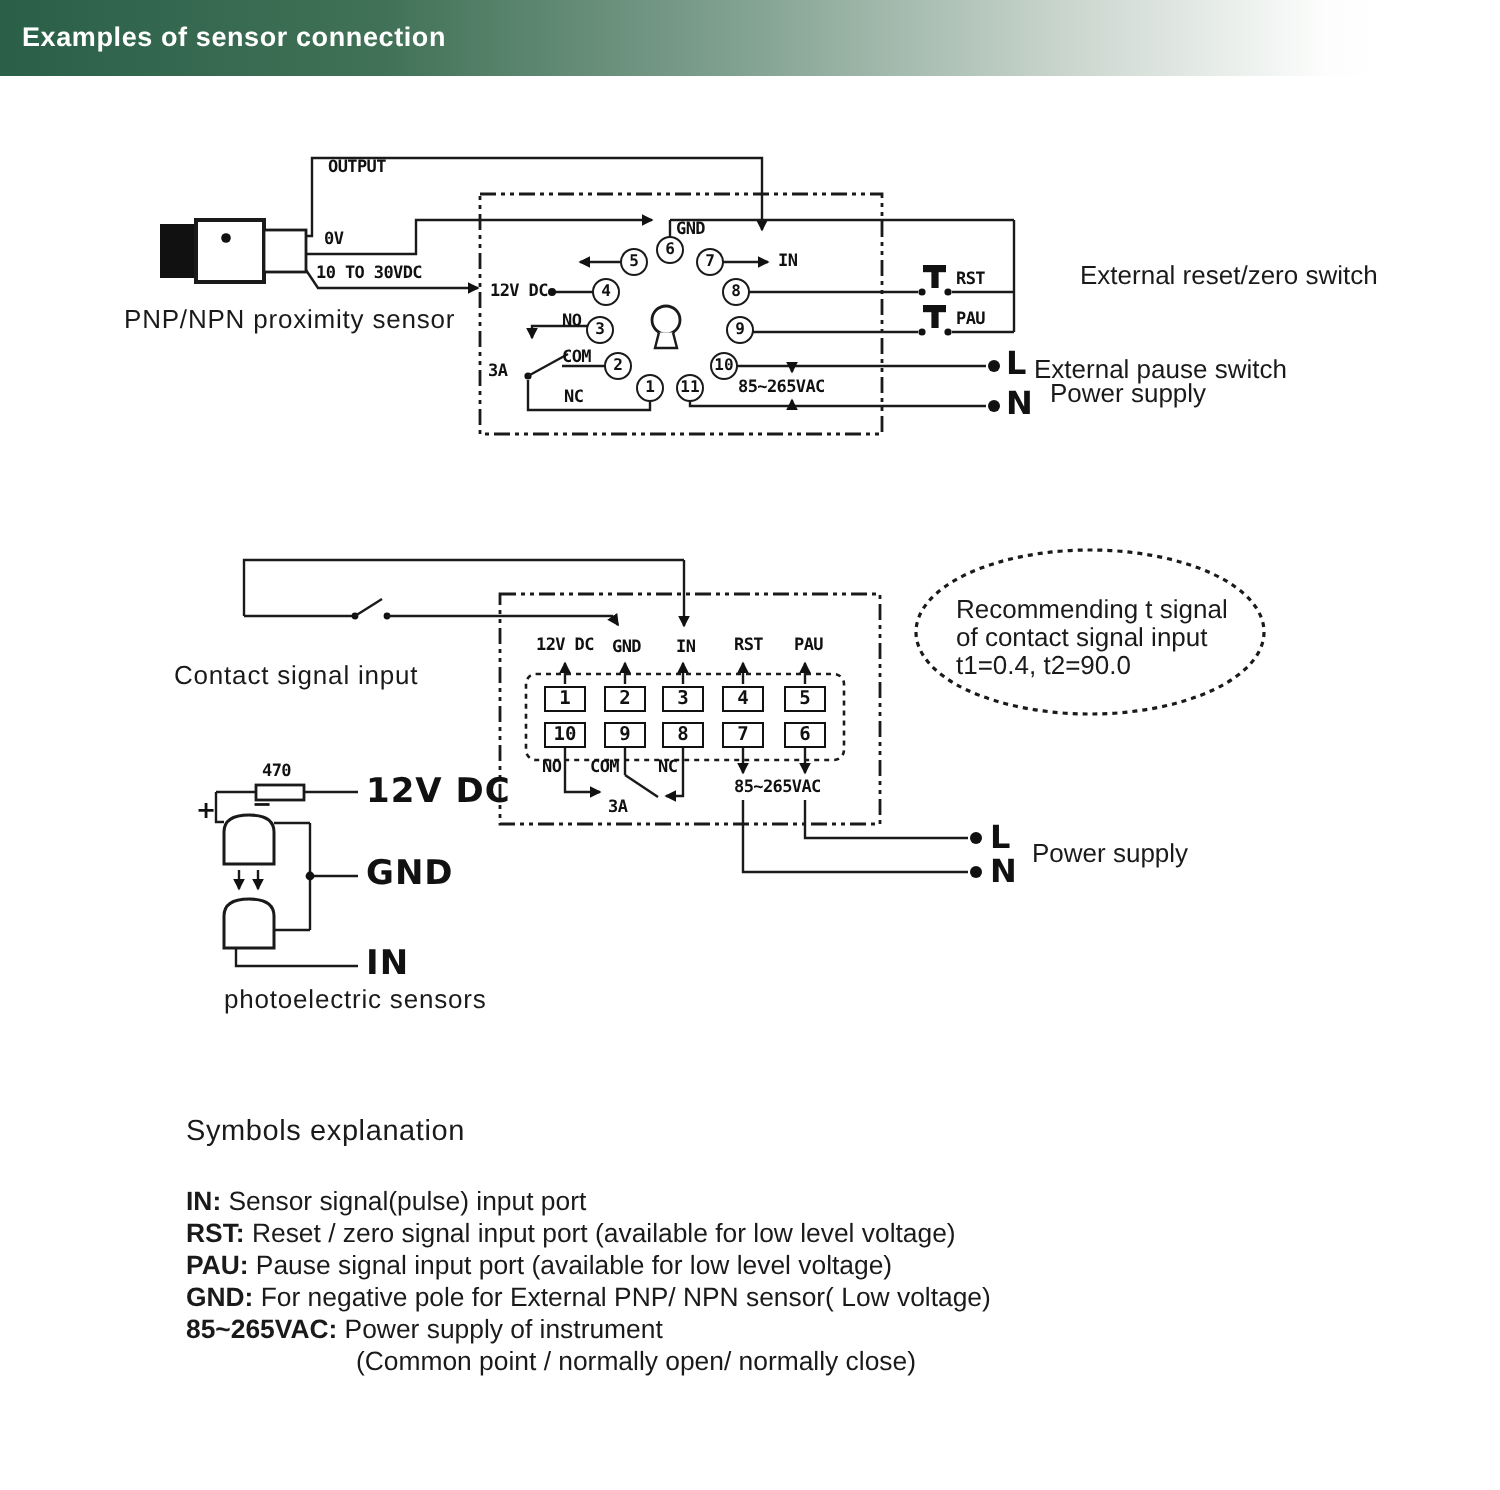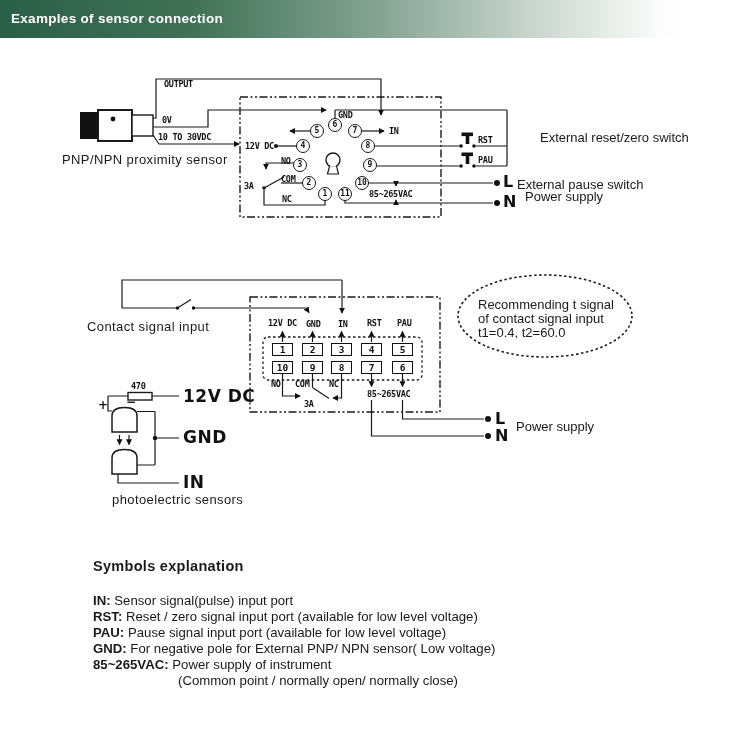--- a/index.html
+++ b/index.html
@@ -14,21 +14,21 @@
   .t-md{font-size:13px;font-weight:400;letter-spacing:.4px;}
   .ln{position:absolute;font:600 16px/1 "DejaVu Sans",sans-serif;color:#111;white-space:nowrap;}
   .big{position:absolute;font:bold 17px/1 "DejaVu Sans","Liberation Sans",sans-serif;color:#111;white-space:nowrap;letter-spacing:.5px;}
   .pin{position:absolute;width:14px;height:14px;border:1.4px solid #1a1a1a;border-radius:50%;background:#fff;
        box-sizing:border-box;display:flex;align-items:center;justify-content:center;
        font:bold 8px/1 "DejaVu Sans Mono",monospace;color:#111;}
   .term{position:absolute;width:21px;height:13px;border:1.6px solid #111;background:#fff;box-sizing:border-box;
         display:flex;align-items:center;justify-content:center;font:bold 9.5px/1 "DejaVu Sans Mono",monospace;color:#111;}
   .sign{position:absolute;font:bold 12px/1 "DejaVu Sans",sans-serif;color:#111;}
   .symbols{position:absolute;left:93px;top:558px;width:580px;}
-  .symbols .heading{font-size:14.5px;font-weight:bold;letter-spacing:.3px;margin:0 0 19px 0;}
+  .symbols .heading{font-size:14.5px;font-weight:normal;letter-spacing:.3px;margin:0 0 19px 0;}
   .sym-row{font-size:13.2px;line-height:16.1px;white-space:nowrap;}
   .sym-row b{font-weight:bold;}
   .sym-row.indent{padding-left:85px;}
 </style>
 </head>
 <body>
 
 <div class="page">
 
   <div class="header">
@@ -174,21 +174,21 @@
   <div class="pin" style="left:338px;top:187px;">11</div>
 
   <span class="s" style="left:478px;top:136px;">RST</span>
   <span class="s" style="left:478px;top:156px;">PAU</span>
   <span class="t" style="left:517px;top:130px;margin-left:23px;">External reset/zero switch</span>
   <span class="t" style="left:517px;top:149px;margin-top:28px;">External pause switch</span>
   <span class="ln" style="left:503px;top:174px;">L</span>
   <span class="ln" style="left:503px;top:194px;">N</span>
   <span class="t" style="left:525px;top:189px;">Power supply</span>
 
-  <span class="t t-md" style="left:87px;top:319px;">Contact  signal input</span>
+  <span class="t t-md" style="left:87px;top:330px;">Contact  signal input</span>
 
   <span class="s" style="left:268px;top:319px;">12V DC</span>
   <span class="s" style="left:306px;top:320px;">GND</span>
   <span class="s" style="left:338px;top:320px;">IN</span>
   <span class="s" style="left:367px;top:319px;">RST</span>
   <span class="s" style="left:397px;top:319px;">PAU</span>
 
   <div class="term" style="left:272px;top:343px;">1</div>
   <div class="term" style="left:302px;top:343px;">2</div>
   <div class="term" style="left:331px;top:343px;">3</div>
@@ -201,21 +201,21 @@
   <div class="term" style="left:392px;top:361px;">6</div>
 
   <span class="s" style="left:271px;top:380px;">NO</span>
   <span class="s" style="left:295px;top:380px;">COM</span>
   <span class="s" style="left:329px;top:380px;">NC</span>
   <span class="s" style="left:304px;top:400px;">3A</span>
   <span class="s" style="left:367px;top:390px;">85~265VAC</span>
 
   <span class="t" style="left:478px;top:297px;">Recommending t signal</span>
   <span class="t" style="left:478px;top:311px;">of contact signal input</span>
-  <span class="t" style="left:478px;top:325px;">t1=0.4, t2=60.0</span>
+  <span class="t" style="left:478px;top:325px;">t1=0.4, t2=90.0</span>
 
   <span class="ln" style="left:495px;top:411px;">L</span>
   <span class="ln" style="left:495px;top:428px;">N</span>
   <span class="t" style="left:516px;top:419px;">Power supply</span>
 
   <span class="s" style="left:131px;top:382px;">470</span>
   <span class="sign" style="left:98px;top:399px;">+</span>
   <span class="sign" style="left:126px;top:396px;">−</span>
   <span class="big" style="left:183px;top:388px;">12V DC</span>
   <span class="big" style="left:183px;top:429px;">GND</span>

